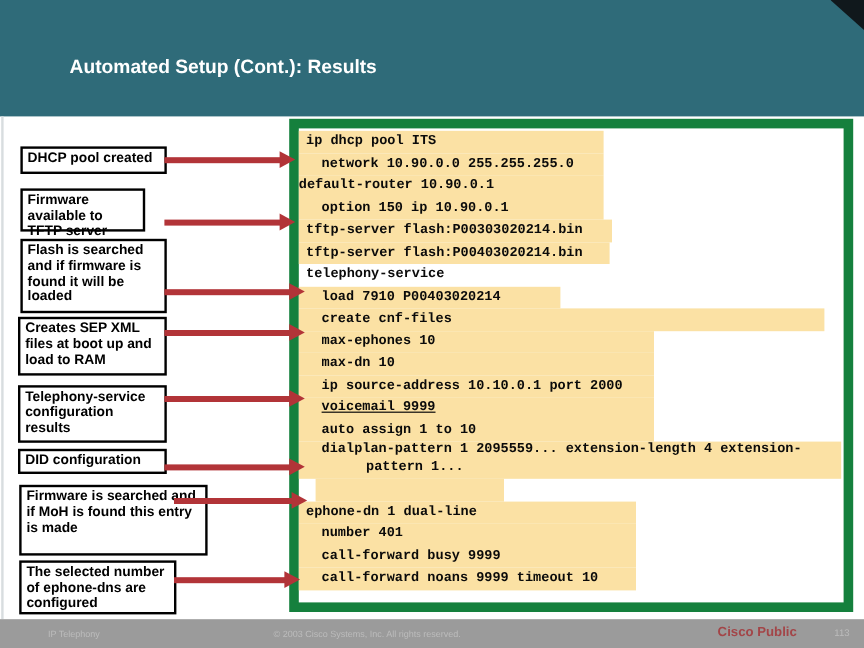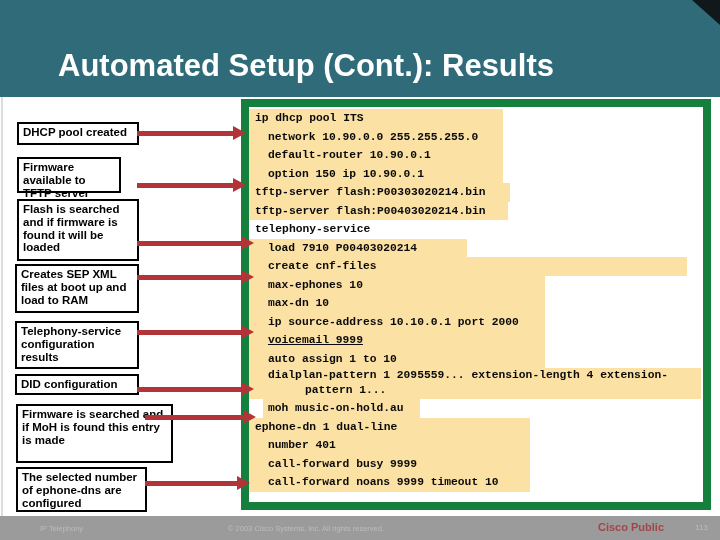--- a/index.html
+++ b/index.html
@@ -7,21 +7,21 @@
     position:relative;width:720px;height:540px;background:#ffffff;
     overflow:hidden;font-family:"Liberation Sans",sans-serif;
   }
   
   #header{
     position:absolute;left:0;top:0;width:720px;height:97px;
     background:var(--header-bg,#2F6B79);
   }
   #title{
     position:absolute;left:58px;top:48px;
-    font-size:31px;font-weight:bold;color:#ffffff;letter-spacing:0px;
+    font-size:16px;font-weight:bold;color:#ffffff;letter-spacing:0px;
   }
   #corner-tri{
     position:absolute;right:0;top:0;width:28px;height:25px;
     background:var(--corner-color,#10181c);
     clip-path:polygon(0 0,100% 0,100% 100%);
   }
   #left-edge-line{
     position:absolute;left:1px;top:97px;width:2px;height:419px;
     background:#d8dddf;
   }
@@ -92,34 +92,34 @@
       <div class="callout" style="left: 15px; top: 264px; width: 124px; height: 49px;"><span>Creates SEP XML files at boot up and load to RAM</span></div>
       <div class="callout" style="left: 15px; top: 321px; width: 124px; height: 48px;"><span>Telephony-service configuration results</span></div>
       <div class="callout" style="left: 15px; top: 374px; width: 124px; height: 21px;"><span>DID configuration</span></div>
       <div class="callout" style="left: 16px; top: 404px; width: 157px; height: 59px;"><span>Firmware is searched and if MoH is found this entry is made</span></div>
       <div class="callout" style="left: 16px; top: 467px; width: 131px; height: 45px;"><span>The selected number  of ephone-dns are configured</span></div>
     </div>
 
   <div id="code-panel">
       <div class="code-row"><div class="code-hl" style="left: 0px; width: 254px;"></div><div class="code-text t" style="padding-left: 6px;">ip dhcp pool ITS</div></div>
       <div class="code-row"><div class="code-hl" style="left: 0px; width: 254px;"></div><div class="code-text t" style="padding-left: 19px;">network 10.90.0.0 255.255.255.0</div></div>
-      <div class="code-row"><div class="code-hl" style="left: 0px; width: 254px;"></div><div class="code-text t" style="padding-left: 19px; text-align: right;">default-router 10.90.0.1</div></div>
+      <div class="code-row"><div class="code-hl" style="left: 0px; width: 254px;"></div><div class="code-text t" style=" text-align: right;">default-router 10.90.0.1</div></div>
       <div class="code-row"><div class="code-hl" style="left: 0px; width: 254px;"></div><div class="code-text t" style="padding-left: 19px;">option 150 ip 10.90.0.1</div></div>
       <div class="code-row"><div class="code-hl" style="left: 0px; width: 261px;"></div><div class="code-text t" style="padding-left: 6px;">tftp-server flash:P00303020214.bin</div></div>
       <div class="code-row"><div class="code-hl" style="left: 0px; width: 259px;"></div><div class="code-text t" style="padding-left: 6px;">tftp-server flash:P00403020214.bin</div></div>
       <div class="code-row"><div class="code-text t" style="padding-left: 6px;">telephony-service</div></div>
       <div class="code-row"><div class="code-hl" style="left: 0px; width: 218px;"></div><div class="code-text t" style="padding-left: 19px;">load 7910 P00403020214</div></div>
       <div class="code-row"><div class="code-hl" style="left: 0px; width: 438px;"></div><div class="code-text t" style="padding-left: 19px;">create cnf-files</div></div>
       <div class="code-row"><div class="code-hl" style="left: 0px; width: 296px;"></div><div class="code-text t" style="padding-left: 19px;">max-ephones 10</div></div>
       <div class="code-row"><div class="code-hl" style="left: 0px; width: 296px;"></div><div class="code-text t" style="padding-left: 19px;">max-dn 10</div></div>
       <div class="code-row"><div class="code-hl" style="left: 0px; width: 296px;"></div><div class="code-text t" style="padding-left: 19px;">ip source-address 10.10.0.1 port 2000</div></div>
       <div class="code-row"><div class="code-hl" style="left: 0px; width: 296px;"></div><div class="code-text t" style="padding-left: 19px; text-decoration: underline;">voicemail 9999</div></div>
       <div class="code-row"><div class="code-hl" style="left: 0px; width: 296px;"></div><div class="code-text t" style="padding-left: 19px;">auto assign 1 to 10</div></div>
       <div class="code-row double"><div class="code-hl" style="left: 0px; width: 452px;"></div><div class="code-text t" style="padding-left: 19px;">dialplan-pattern 1 2095559... extension-length 4 extension-</div><div class="code-text t" style="padding-left: 56px;">pattern 1...</div></div>
-      <div class="code-row"><div class="code-hl" style="left: 14px; width: 157px;"></div><div class="code-text t" style="padding-left: 19px;">moh music-on-hold.au</div></div>
+      <div class="code-row"><div class="code-hl" style="left: 14px; width: 157px;"></div></div>
       <div class="code-row"><div class="code-hl" style="left: 0px; width: 281px;"></div><div class="code-text t" style="padding-left: 6px;">ephone-dn 1 dual-line</div></div>
       <div class="code-row"><div class="code-hl" style="left: 0px; width: 281px;"></div><div class="code-text t" style="padding-left: 19px;">number 401</div></div>
       <div class="code-row"><div class="code-hl" style="left: 0px; width: 281px;"></div><div class="code-text t" style="padding-left: 19px;">call-forward busy 9999</div></div>
       <div class="code-row"><div class="code-hl" style="left: 0px; width: 281px;"></div><div class="code-text t" style="padding-left: 19px;">call-forward noans 9999 timeout 10</div></div>
     </div>
 
   <div id="arrows">
       <div class="flow-arrow" style="left: 137px; top: 133px;">
         <div class="shaft" style="width: 98px;"></div>
         <div class="head" style="left: 96px;"></div>

